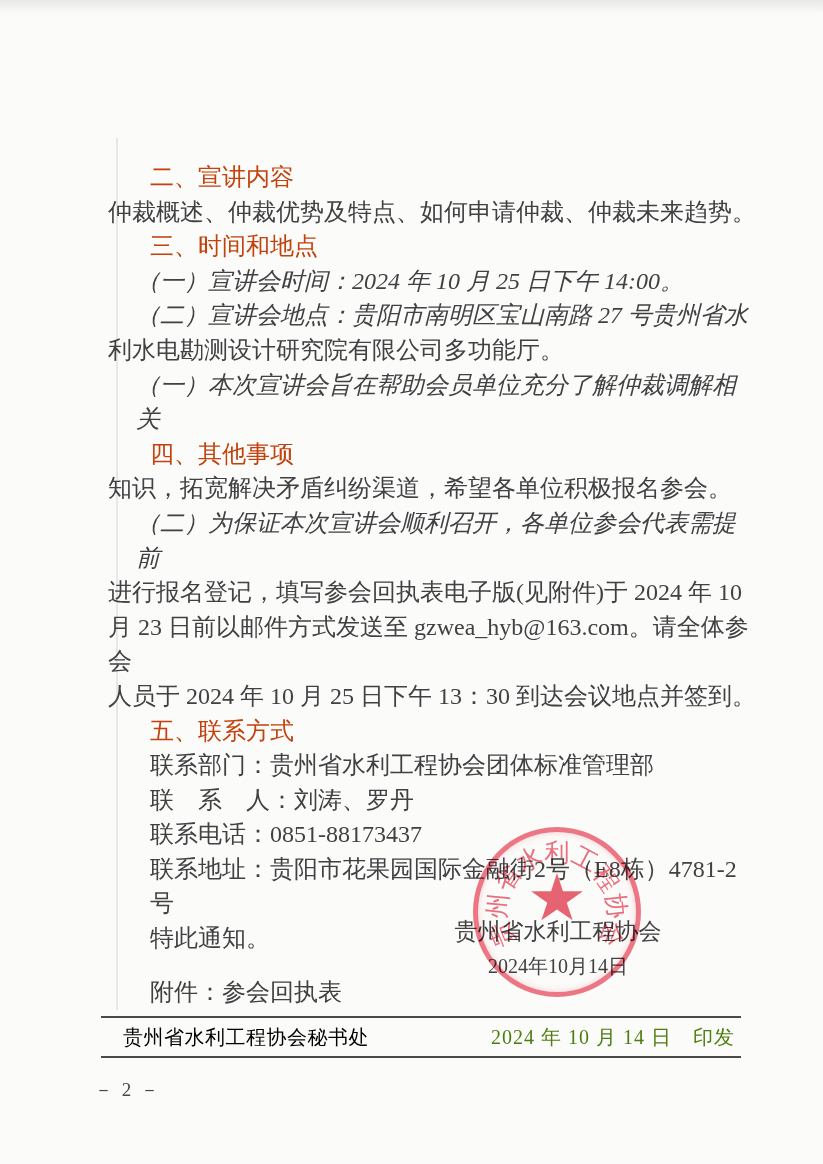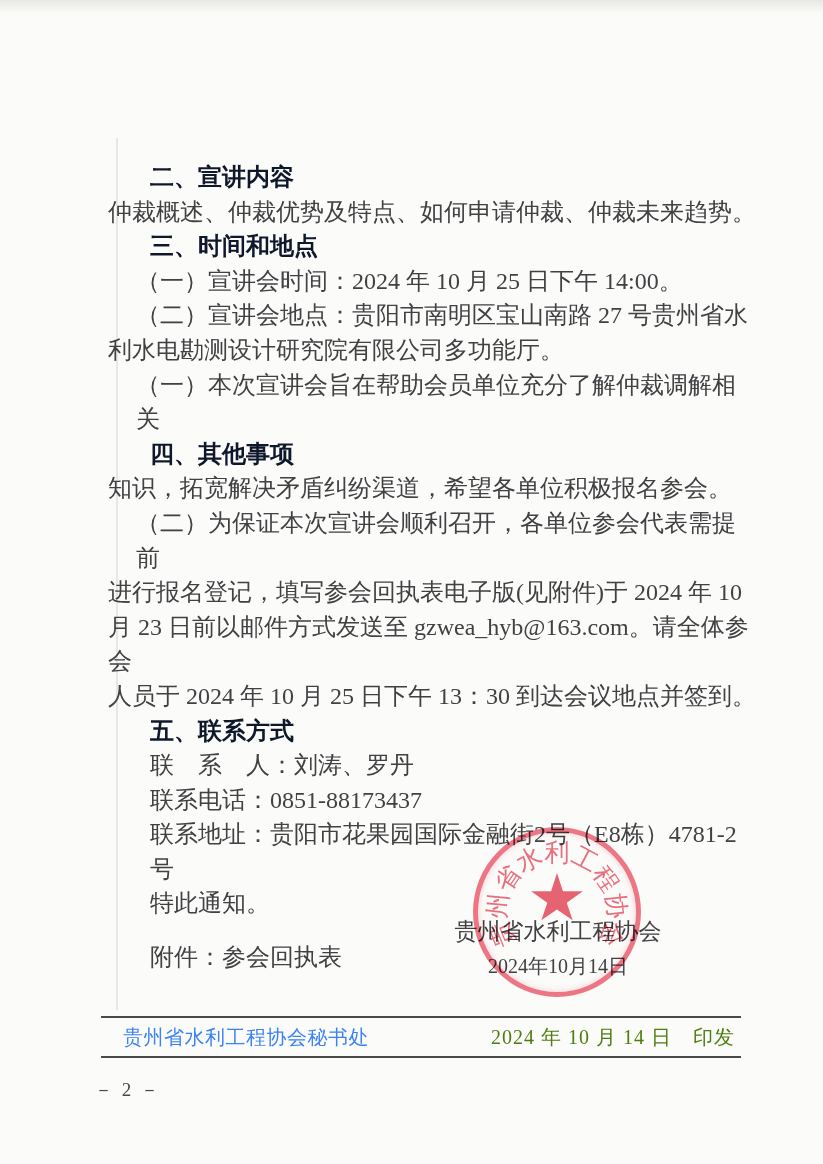--- a/index.html
+++ b/index.html
@@ -27,24 +27,24 @@
   .doc-body{
     position:absolute;left:108px;top:160px;width:648px;
     font-size:24px;line-height:34.6px;color:#414144;
   }
   .line{
     white-space:pre-wrap;
     min-height:34.6px;
   }
   .line.h{
     font-family:"Liberation Sans","DejaVu Sans",sans-serif;
-    font-weight:700;color:#0f172a;
+    font-weight:400;color:#c2410c;
     padding-left:42px;
   }
-  .line.i1{padding-left:28px;}
+  .line.i1{padding-left:28px;font-style:italic;}
   .line.i2{padding-left:42px;}
   .line.attachment{margin-top:19px;padding-left:42px;}
   
   .signature{
     position:absolute;left:427px;top:914px;width:262px;
     text-align:center;color:#414144;
   }
   .signature .sig-org{font-size:23px;line-height:35px;white-space:pre;}
   .signature .sig-date{font-size:20px;line-height:35px;white-space:pre;}
   
@@ -81,21 +81,21 @@
   .seal-char.c8{transform:rotate(112deg)  translateY(-60px);}
   
   .footer{
     position:absolute;left:101px;top:1016px;width:640px;height:38px;
     border-top:2px solid #4a4a4c;border-bottom:2px solid #4a4a4c;
     display:flex;align-items:center;justify-content:space-between;
     box-sizing:content-box;
     padding:0;
   }
   .footer .footer-issuer{
-    margin-left:22px;font-size:20px;color:#3b82f6;letter-spacing:0.5px;white-space:pre;
+    margin-left:22px;font-size:20px;color:#000000;letter-spacing:0.5px;white-space:pre;
   }
   .footer .footer-date{
     margin-right:6px;font-size:20px;color:#4d7c0f;letter-spacing:1px;white-space:pre;
   }
   .page-num{
     position:absolute;left:94px;top:1077px;
     font-size:19px;color:#48484a;letter-spacing:2px;white-space:pre;
   }
 </style>
 </head>
@@ -114,20 +114,21 @@
     <div class="line i1">（二）宣讲会地点：贵阳市南明区宝山南路 27 号贵州省水</div>
     <div class="line">利水电勘测设计研究院有限公司多功能厅。</div>
     <div class="line i1">（一）本次宣讲会旨在帮助会员单位充分了解仲裁调解相关</div>
     <div class="line h">四、其他事项</div>
     <div class="line">知识，拓宽解决矛盾纠纷渠道，希望各单位积极报名参会。</div>
     <div class="line i1">（二）为保证本次宣讲会顺利召开，各单位参会代表需提前</div>
     <div class="line">进行报名登记，填写参会回执表电子版(见附件)于 2024 年 10</div>
     <div class="line">月 23 日前以邮件方式发送至 gzwea_hyb@163.com。请全体参会</div>
     <div class="line">人员于 2024 年 10 月 25 日下午 13：30 到达会议地点并签到。</div>
     <div class="line h">五、联系方式</div>
+    <div class="line i2">联系部门：贵州省水利工程协会团体标准管理部</div>
     <div class="line i2">联　系　人：刘涛、罗丹</div>
     <div class="line i2">联系电话：0851-88173437</div>
     <div class="line i2">联系地址：贵阳市花果园国际金融街2号（E8栋）4781-2号</div>
     <div class="line i2">特此通知。</div>
     <div class="line attachment">附件：参会回执表</div>
   </div>
 
   <div class="signature">
     <div class="sig-org">贵州省水利工程协会</div>
     <div class="sig-date">2024年10月14日</div>

